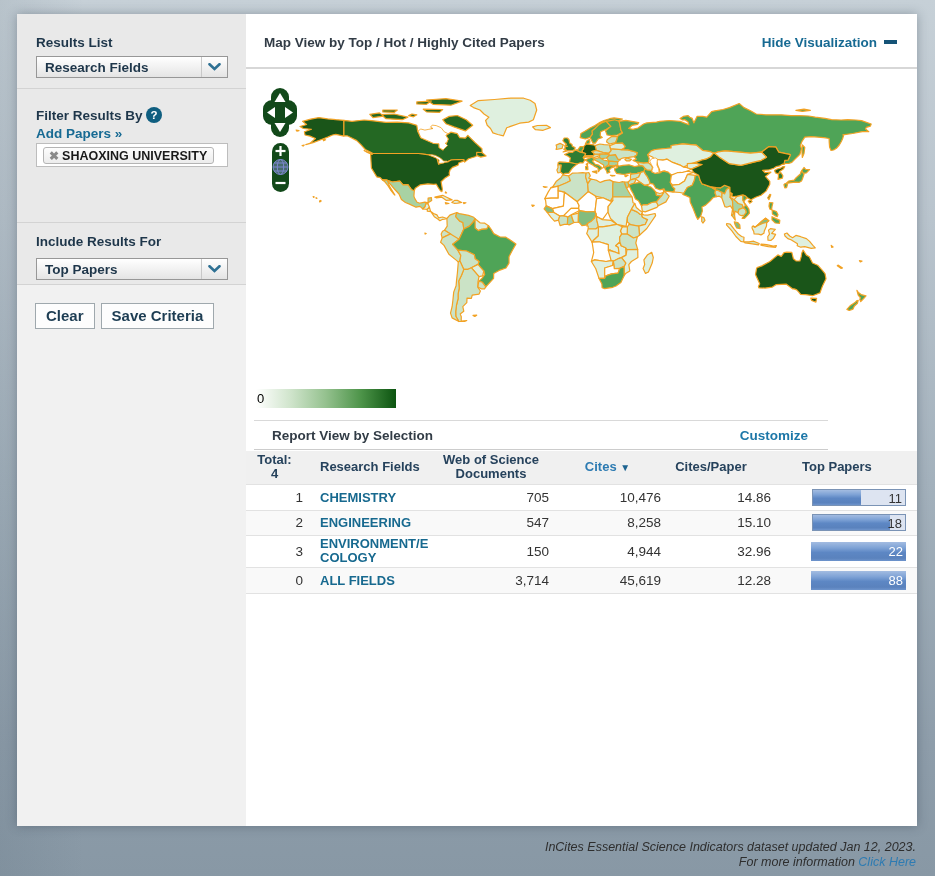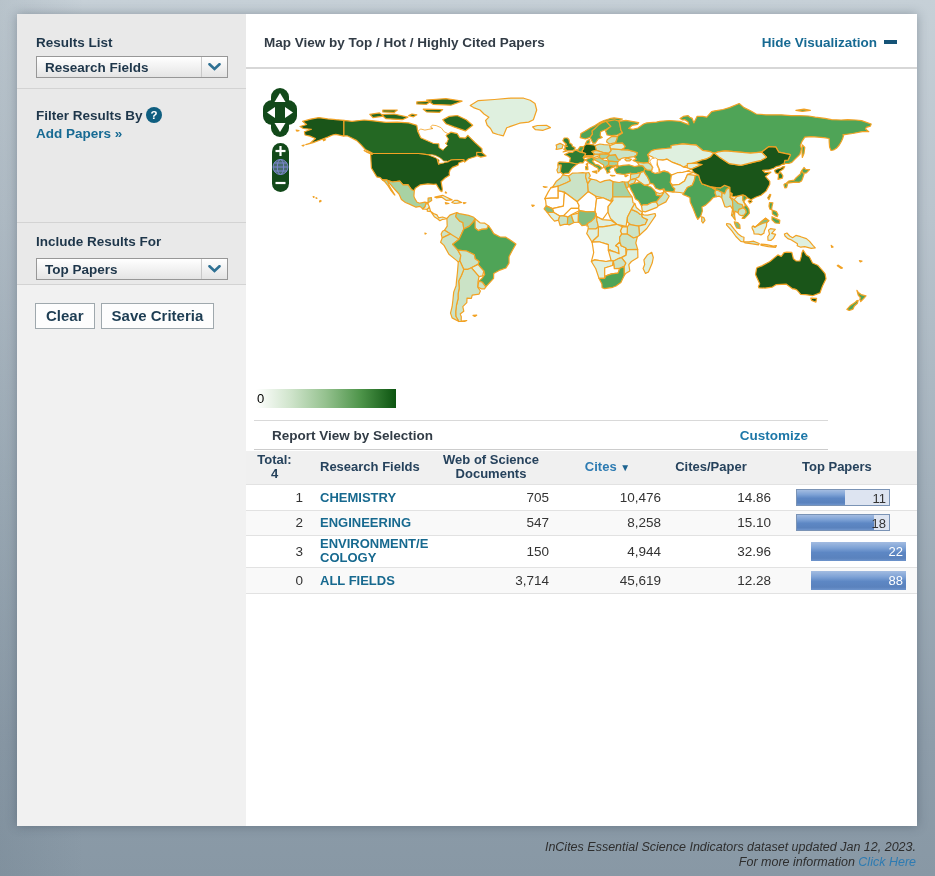--- a/index.html
+++ b/index.html
@@ -36,21 +36,21 @@
 #rephead .title { position:absolute; left:18px; top:7px; font-size:13.5px; font-weight:bold; color:#323c46; }
 #rephead .cust { position:absolute; right:20px; top:7px; font-size:13.5px; font-weight:bold; color:#1d77a8; }
 table#rpt { position:absolute; left:0; top:437px; width:671px; border-collapse:collapse; table-layout:fixed; }
 #rpt th { background:#f0f0f0; color:#26425c; font-size:13px; font-weight:bold; vertical-align:middle; padding:2px 0; height:33px; line-height:14px; }
 #rpt td { font-size:13.5px; color:#333; padding:0; }
 #rpt tr.r { border-top:1px solid #e2e2e2; }
 #rpt tbody tr:last-child { border-bottom:1px solid #e2e2e2; }
 #rpt tbody tr:nth-child(even) { background:#f9f9f9; }
 #rpt .num { text-align:right; }
 #rpt .fld { color:#17698f; font-weight:bold; font-size:13px; }
-.bar { position:relative; width:94px; height:17px; border:1px solid #7a93b5; background:#dde4f1; margin-left:22px; }
+.bar { position:relative; width:94px; height:17px; border:1px solid #7a93b5; background:#dde4f1; margin-left:38px; }
 .bar .fill { position:absolute; left:0; top:0; bottom:0; background:linear-gradient(to bottom,#a3bce1 0%,#7fa3d6 30%,#5d87c4 55%,#5a82bd 85%,#6e94cc 100%); }
 .bar .val { position:absolute; right:3px; top:1px; font-size:13px; color:#333; }
 .bar.full { border:none; width:95px; height:19px; margin-left:37px; }
 .bar.full .val { color:#fff; top:2px; }
 #footer { position:absolute; right:19px; top:840px; text-align:right; font-style:italic; font-size:12.5px; color:#2e2e2e; line-height:14.5px; }
 #footer a { color:#2d7bb2; }
 </style>
 </head>
 <body>
 <div id="wrap">
@@ -66,20 +66,21 @@
               </svg>
             </span>
           </div>
       </div>
       <div class="sec" style="height:134px;">
         <h3 class="lbl" style="padding-top:18px;">Filter Results By <svg width="16" height="16" viewBox="0 0 16 16" style="vertical-align:-3px">
               <circle cx="8" cy="8" r="8" fill="#0f5e80"></circle>
               <text x="8" y="12" font-size="11.5" font-weight="bold" fill="#fff" text-anchor="middle">?</text>
             </svg></h3>
         <div style="margin-top:1px;"><a class="tlink" style="font-size:13.5px;">Add Papers »</a></div>
+        <div id="filterbox" style="margin-top:1px;"><span id="ftag"><span class="x">✖</span>SHAOXING UNIVERSITY</span></div>
       </div>
       <div class="sec" style="height:62px;">
         <h3 class="lbl" style="padding-top:11px;">Include Results For</h3>
         <div class="dd" style="margin-top:9px;">
             <span class="txt">Top Papers</span>
             <span class="arr">
               <svg width="13" height="8" viewBox="0 0 13 8">
                 <path d="M1.5 1.2 L6.5 6 L11.5 1.2" fill="none" stroke="#2e7093" stroke-width="2.6" stroke-linecap="round"></path>
               </svg>
             </span>

